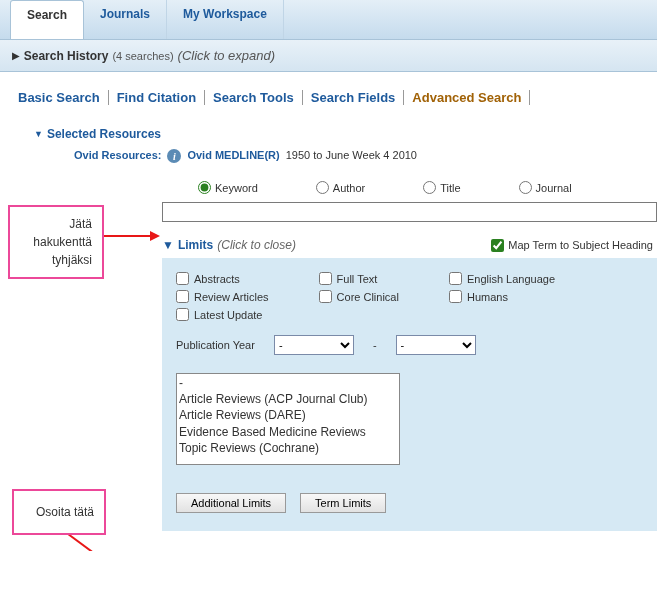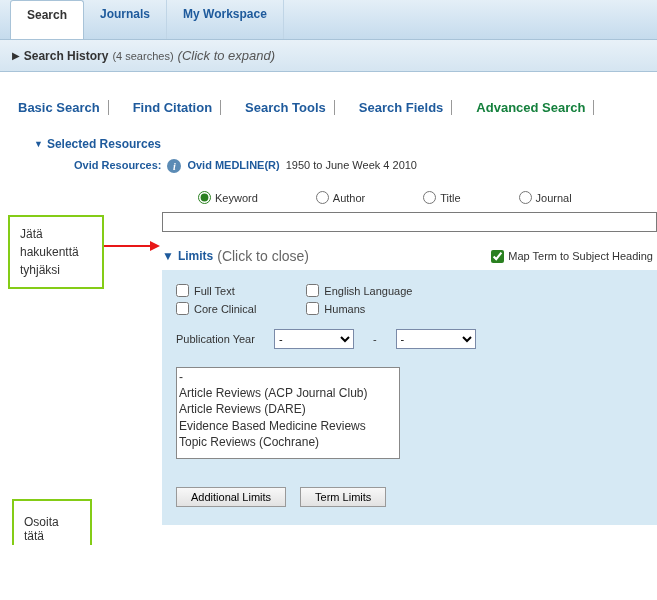--- a/index.html
+++ b/index.html
@@ -5,58 +5,58 @@
 * { box-sizing: border-box; margin: 0; padding: 0; }
 body { font-family: Verdana, Arial, sans-serif; font-size: 11px; color: #333; background: #fff; width: 657px; }
 .tab-bar { background: linear-gradient(#e4eff7, #c5dbed); border-bottom: 1px solid #a8c3d8; display: flex; height: 40px; padding-left: 10px; }
 .tab { padding: 7px 16px 6px; color: #1e5a9c; font-weight: bold; font-size: 12px; cursor: pointer; border-right: 1px solid #c0d5e6; }
 .tab.active { background: #fff; border: 1px solid #a8c3d8; border-bottom: none; border-radius: 3px 3px 0 0; color: #333; }
 .history-bar { background: linear-gradient(#e8f1f8, #d5e5f1); border-bottom: 1px solid #a8c3d8; padding: 8px 12px; display: flex; align-items: center; gap: 4px; }
 .history-bar .triangle { font-size: 10px; color: #333; }
 .history-bar .title { font-weight: bold; font-size: 12px; margin-right: 0; }
 .history-bar .count { color: #555; font-size: 11px; }
 .history-bar .expand { color: #555; font-style: italic; font-size: 13px; }
-.sub-tabs { padding: 28px 14px 6px; border-bottom: 0; display: flex; gap: 16px; align-items: center; }
+.sub-tabs { padding: 18px 14px 6px; border-bottom: 0; display: flex; gap: 0; align-items: center; }
 .sub-tab { color: #1e5a9c; font-weight: bold; font-size: 13px; padding: 0 8px; border-right: 1px solid #999; cursor: pointer; white-space: nowrap; }
 .sub-tab:first-child { padding-left: 4px; }
-.sub-tab.active { color: #15803d; }
+.sub-tab.active { color: #a16207; }
 .sub-tab.trail { border-right: none; padding-right: 0; }
 .content { position: relative; padding: 10px 0 20px 14px; }
 .res-header { color: #1e5a9c; font-weight: bold; font-size: 12px; padding: 6px 0 8px 20px; display: flex; align-items: center; gap: 4px; }
 .res-header .tri { font-size: 9px; }
 .res-line { padding-left: 60px; font-size: 11px; display: flex; align-items: flex-start; gap: 6px; }
 .res-line .label { color: #1e5a9c; font-weight: bold; }
 .info-icon { display: inline-flex; width: 14px; height: 14px; background: #5b8bb5; color: #fff; border-radius: 50%; align-items: center; justify-content: center; font-size: 10px; font-weight: bold; font-style: italic; font-family: Georgia, serif; }
 .res-name { color: #1e5a9c; font-weight: bold; }
 .res-range { color: #333; }
 .search-area { margin-left: 148px; margin-top: 18px; }
 .radio-row { display: flex; gap: 22px; align-items: center; margin-bottom: 8px; }
 .radio-item { display: flex; align-items: flex-end; gap: 4px; font-size: 11px; cursor: pointer; padding-left: 36px; }
 .radio-item input { accent-color: #2a8020; }
 .search-input { width: 100%; height: 20px; border: 1px solid #7a7a7a; padding: 2px 4px; font-size: 11px; }
 .limits-header { display: flex; justify-content: space-between; align-items: center; margin-top: 16px; padding: 0 4px 6px 0; }
 .limits-title { color: #1e5a9c; font-weight: bold; font-size: 12px; display: flex; align-items: center; gap: 4px; }
-.limits-title .ital { color: #666; font-weight: normal; font-size: 14px; }
+.limits-title .ital { color: #666; font-style: italic; font-weight: normal; font-size: 12px; }
 .map-term { display: flex; align-items: center; gap: 4px; font-size: 11px; color: #333; }
 .map-term input { accent-color: #2a8020; }
 .limits-panel { background: #d6e9f4; padding: 14px 14px 18px; }
 .limits-grid { display: flex; gap: 50px; margin-bottom: 14px; }
 .limits-col { display: flex; flex-direction: column; gap: 5px; }
 .chk { display: flex; align-items: center; gap: 5px; font-size: 11px; }
 .chk input { width: 13px; height: 13px; }
 .pubyear-row { display: flex; align-items: center; gap: 19px; font-size: 11px; margin-bottom: 18px; }
 .pubyear-row select { width: 80px; height: 20px; border: 1px solid #7a8aa8; background: #fff; font-size: 11px; }
 .ebm-label { font-size: 11px; margin-bottom: 3px; }
 .ebm-box { width: 224px; height: 92px; background: #fff; border: 1px solid #888; overflow-y: scroll; padding: 1px 2px; font-size: 12px; line-height: 1.35; }
 .ebm-box div { cursor: pointer; white-space: nowrap; }
 .btn-row { margin-top: 28px; display: flex; gap: 14px; }
 .btn { background: linear-gradient(#f8f8f8, #e2e2e2); border: 1px solid #999; padding: 3px 14px; font-size: 11px; cursor: pointer; }
-.callout { position: absolute; border: 2px solid #84cc16; background: #fff; padding: 8px 10px; font-size: 12px; text-align: left; color: #333; z-index: 5; }
+.callout { position: absolute; border: 2px solid #ec4899; background: #fff; padding: 8px 10px; font-size: 12px; text-align: right; color: #333; z-index: 5; }
 .callout.c1 { top: 94px; left: 8px; width: 96px; line-height: 1.5; }
-.callout.c2 { top: 378px; left: 12px; width: 80px; padding: 14px 10px; }
+.callout.c2 { top: 378px; left: 12px; width: 94px; padding: 14px 10px; }
 .arrow-svg { position: absolute; z-index: 4; pointer-events: none; }
 </style>
 </head>
 <body>
 
 <div class="tab-bar">
   <div class="tab active">Search</div>
   <div class="tab">Journals</div>
   <div class="tab">My Workspace</div>
 </div>
@@ -130,20 +130,34 @@
         <input type="checkbox" checked="" style="">
         <span>Map Term to Subject Heading</span>
       </label>
     </div>
 
     <div class="limits-panel">
       <div class="limits-grid">
         <div class="limits-col">
           <label class="chk">
               <input type="checkbox" style="">
+              <span>Abstracts</span>
+            </label>
+          <label class="chk">
+              <input type="checkbox" style="">
+              <span>Review Articles</span>
+            </label>
+          <label class="chk">
+              <input type="checkbox" style="">
+              <span>Latest Update</span>
+            </label>
+        </div>
+        <div class="limits-col">
+          <label class="chk">
+              <input type="checkbox" style="">
               <span>Full Text</span>
             </label>
           <label class="chk">
               <input type="checkbox" style="">
               <span>Core Clinical</span>
             </label>
         </div>
         <div class="limits-col">
           <label class="chk">
               <input type="checkbox" style="">

